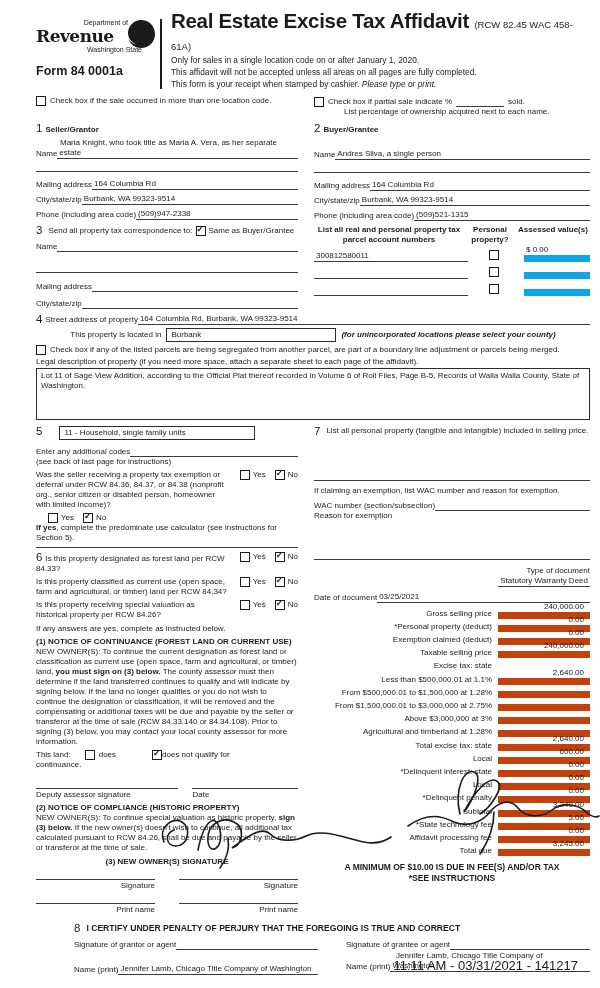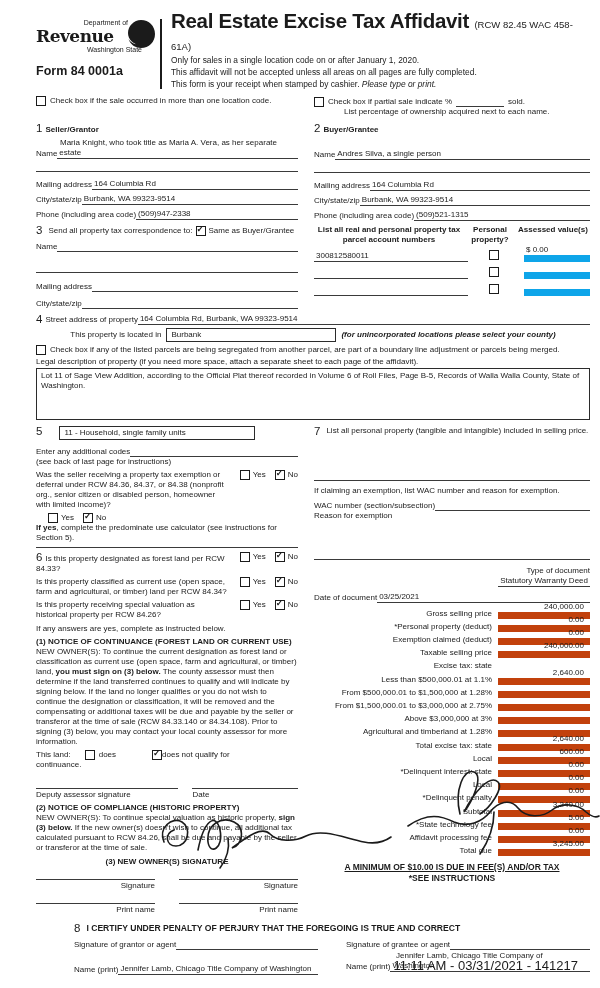--- a/index.html
+++ b/index.html
@@ -425,21 +425,21 @@
           <div class="finrow">
             <span class="finlbl">Affidavit processing fee</span>
             <span class="finval">0.00</span>
           </div>
 
           <div class="finrow">
             <span class="finlbl">Total due</span>
             <span class="finval">3,245.00</span>
           </div>
         </div>
-      <div class="b center" style="margin-top:6px;font-size:8.5px;text-decoration:underline;">A MINIMUM OF $10.00 IS DUE IN FEE(S) AND/OR TAX</div>
+      <div class="b center" style="margin-top:6px;font-size:8.5px;">A MINIMUM OF $10.00 IS DUE IN FEE(S) AND/OR TAX</div>
       <div class="b center" style="font-size:8.5px;">*SEE INSTRUCTIONS</div>
     </div>
   </div>
 
   <div style="margin-top:8px;padding-left:38px;">
     <div style="display:flex;align-items:center;gap:3px;">
       <span class="num">8</span>
       <span class="b" style="font-size:8.6px;">I CERTIFY UNDER PENALTY OF PERJURY THAT THE FOREGOING IS TRUE AND CORRECT</span>
     </div>
     <div style="display:flex;gap:28px;margin-top:4px;">

